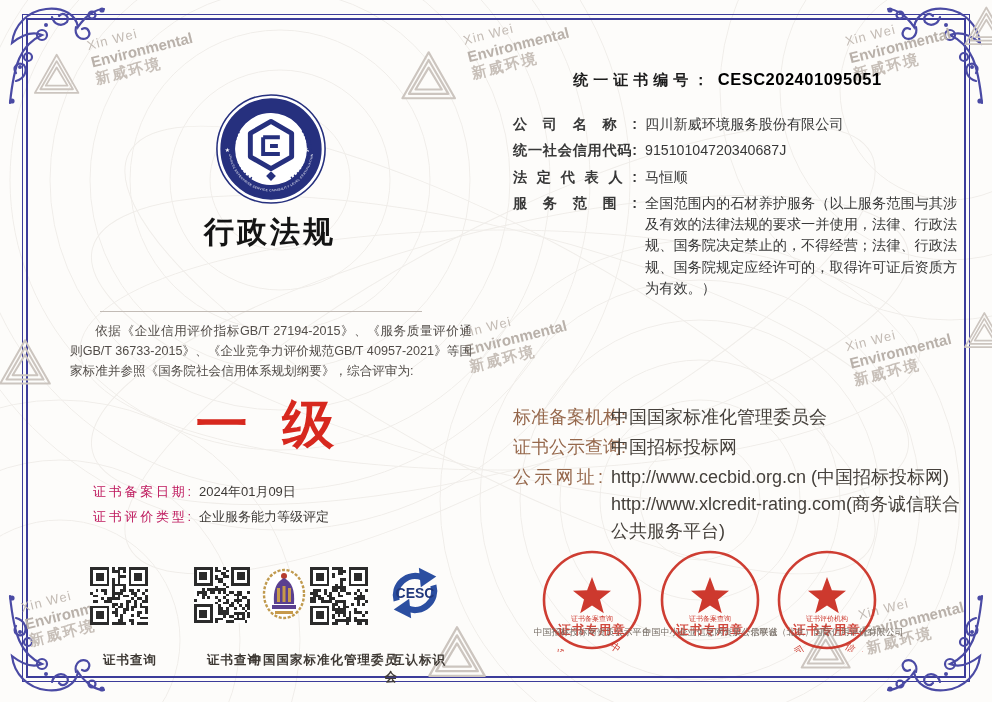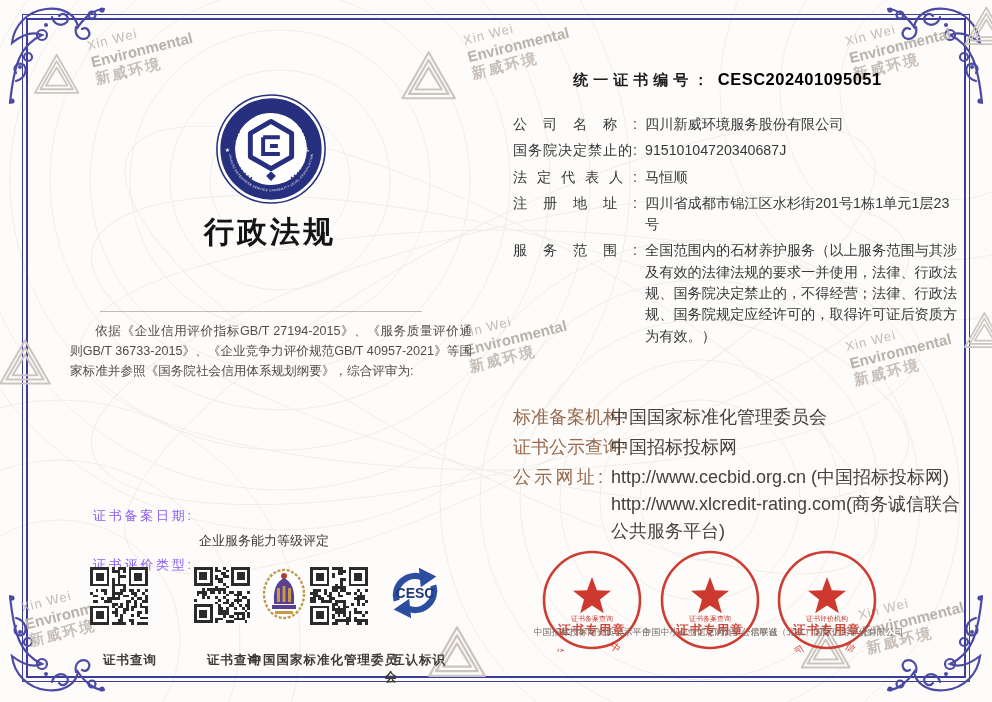--- a/index.html
+++ b/index.html
@@ -40,24 +40,24 @@
   .grade{position:absolute;left:70px;top:390px;width:400px;text-align:center;
          font-size:52px;font-weight:bold;letter-spacing:10px;}
   
   .fields{position:absolute;}
   .company-block{left:513px;top:114px;width:450px;font-size:14.2px;color:#383838;}
   .agency-block{left:513px;top:404px;width:455px;font-size:18px;color:#45403b;}
   .meta-block{left:93px;top:482px;width:400px;font-size:13px;color:#3c3835;}
   .frow{display:flex;align-items:flex-start;margin-bottom:5px;line-height:1.5;}
   .frow .flab{flex:0 0 auto;display:inline-block;text-align:justify;text-align-last:justify;white-space:nowrap;}
   .frow .fval{flex:1 1 auto;margin-left:8px;white-space:pre-line;}
-  .company-block .flab{width:124px;font-weight:400;}
+  .company-block .flab{width:124px;font-weight:700;}
   .agency-block .flab{width:90px;color:#96684c;font-weight:500;}
   .agency-block .frow{margin-bottom:3px;}
-  .meta-block .flab{width:98px;color:#8b5cf6;font-weight:500;margin-top:24px;}
+  .meta-block .flab{width:98px;color:#be185d;font-weight:500;}
   .meta-block .frow{margin-bottom:5px;}
   
   .qr{position:absolute;background:#fff;}
   .qr svg{width:100%;height:100%;display:block;}
   .foot-label{position:absolute;top:652px;text-align:right;font-size:12.5px;font-weight:600;color:#3f3a35;letter-spacing:1px;}
   .sac-emblem{position:absolute;left:262px;top:566px;width:44px;height:56px;}
   .cesc{position:absolute;left:386px;top:564px;width:58px;height:58px;}
   
   .seal{position:absolute;width:104px;height:104px;top:548px;}
   .seal-caption{position:absolute;top:626px;width:160px;text-align:center;font-size:9px;color:#776e66;}
@@ -310,37 +310,34 @@
     </svg>
   </div>
 
   <div class="title">
     <div>行政法规</div>
   </div>
   <div class="title-rule"></div>
 
   <div class="basis">依据《企业信用评价指标GB/T 27194-2015》、《服务质量评价通则GB/T 36733-2015》、《企业竞争力评价规范GB/T 40957-2021》等国家标准并参照《国务院社会信用体系规划纲要》，综合评审为:</div>
 
+  <div class="grade" style="color:#d7281e;">一 级</div>
 
   <div class="fields company-block">
     <div class="frow">
         <span class="flab">公司名称:</span>
         <span class="fval">四川新威环境服务股份有限公司</span>
       </div>
     <div class="frow">
-        <span class="flab">国务院决定禁止的:</span>
+        <span class="flab">统一社会信用代码:</span>
         <span class="fval">91510104720340687J</span>
       </div>
     <div class="frow">
         <span class="flab">法定代表人:</span>
         <span class="fval">马恒顺</span>
-      </div>
-    <div class="frow">
-        <span class="flab">注册地址:</span>
-        <span class="fval">四川省成都市锦江区水杉街201号1栋1单元1层23号</span>
       </div>
     <div class="frow">
         <span class="flab">服务范围:</span>
         <span class="fval">全国范围内的石材养护服务（以上服务范围与其涉及有效的法律法规的要求一并使用，法律、行政法规、国务院决定禁止的，不得经营；法律、行政法规、国务院规定应经许可的，取得许可证后资质方为有效。）</span>
       </div>
   </div>
 
   <div class="fields agency-block">
     <div class="frow">
         <span class="flab">标准备案机构:</span>
@@ -353,20 +350,21 @@
     <div class="frow">
         <span class="flab">公示网址:</span>
         <span class="fval">http://www.cecbid.org.cn (中国招标投标网)
 http://www.xlcredit-rating.com(商务诚信联合公共服务平台)</span>
       </div>
   </div>
 
   <div class="fields meta-block">
     <div class="frow">
         <span class="flab">证书备案日期:</span>
+        <span class="fval">2024年01月09日</span>
       </div>
     <div class="frow">
         <span class="flab">证书评价类型:</span>
         <span class="fval">企业服务能力等级评定</span>
       </div>
   </div>
 
   <div class="qr" style="left:90px;top:567px;width:58px;height:58px;">
       <svg viewBox="0 0 21 21" shape-rendering="crispEdges">
         <rect x="8" y="0" width="1" height="1" fill="#2b2b2b"></rect>

